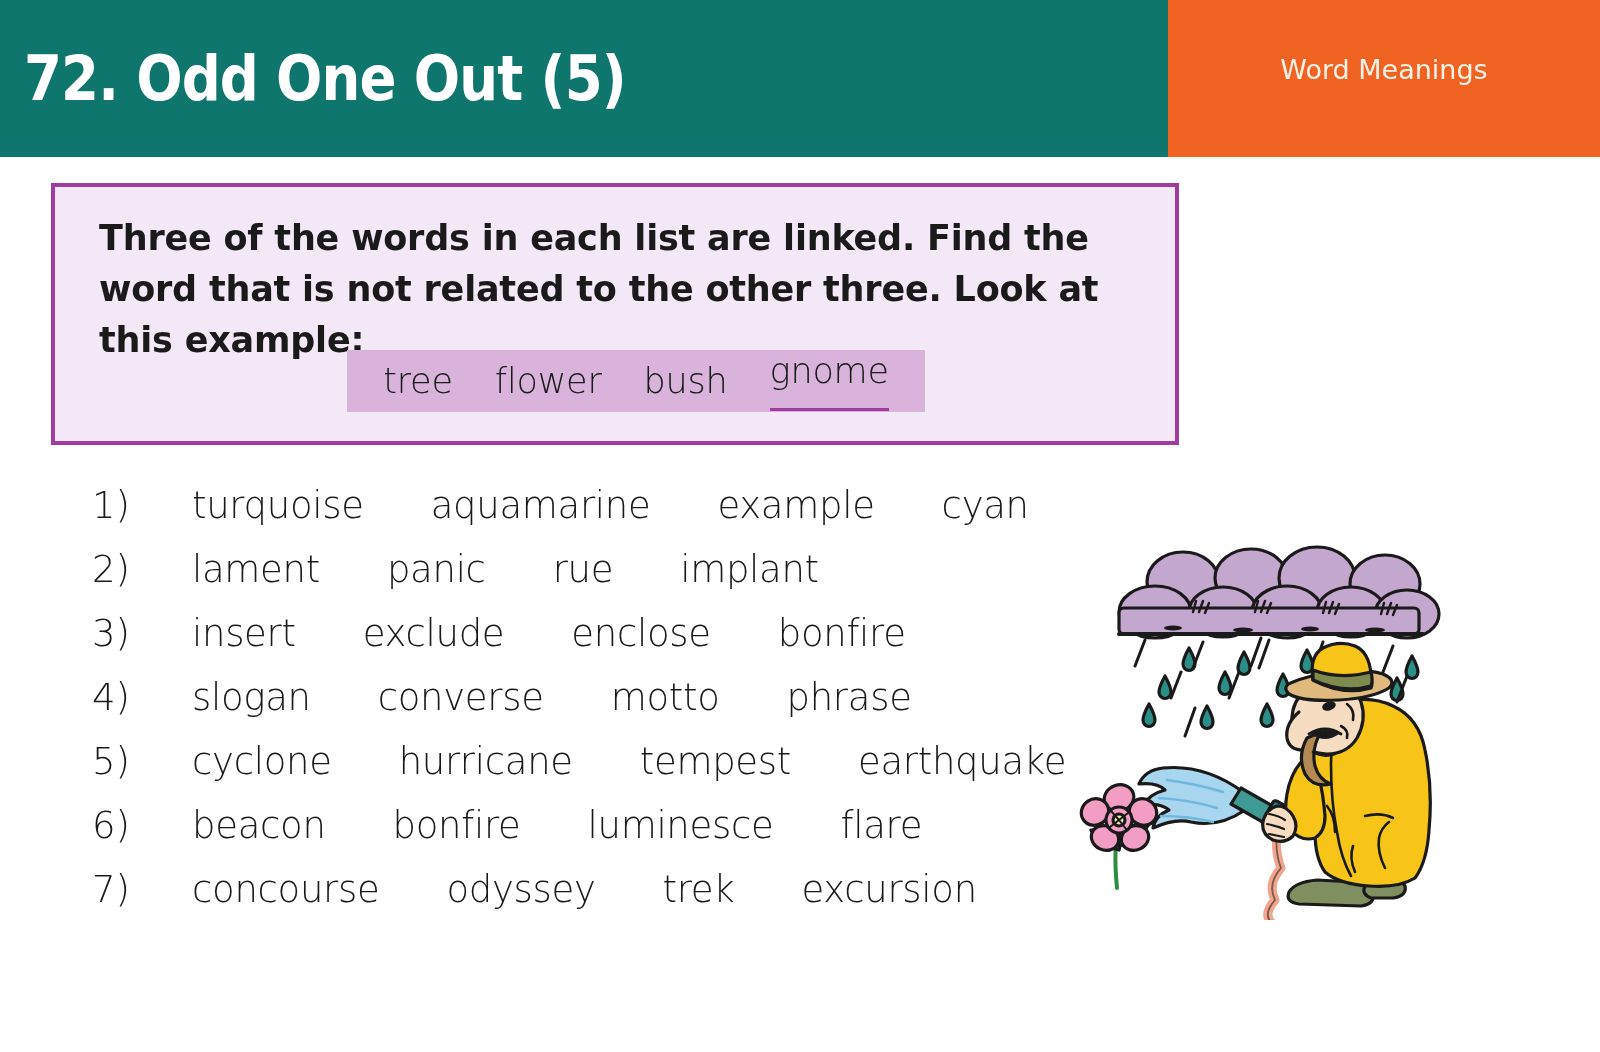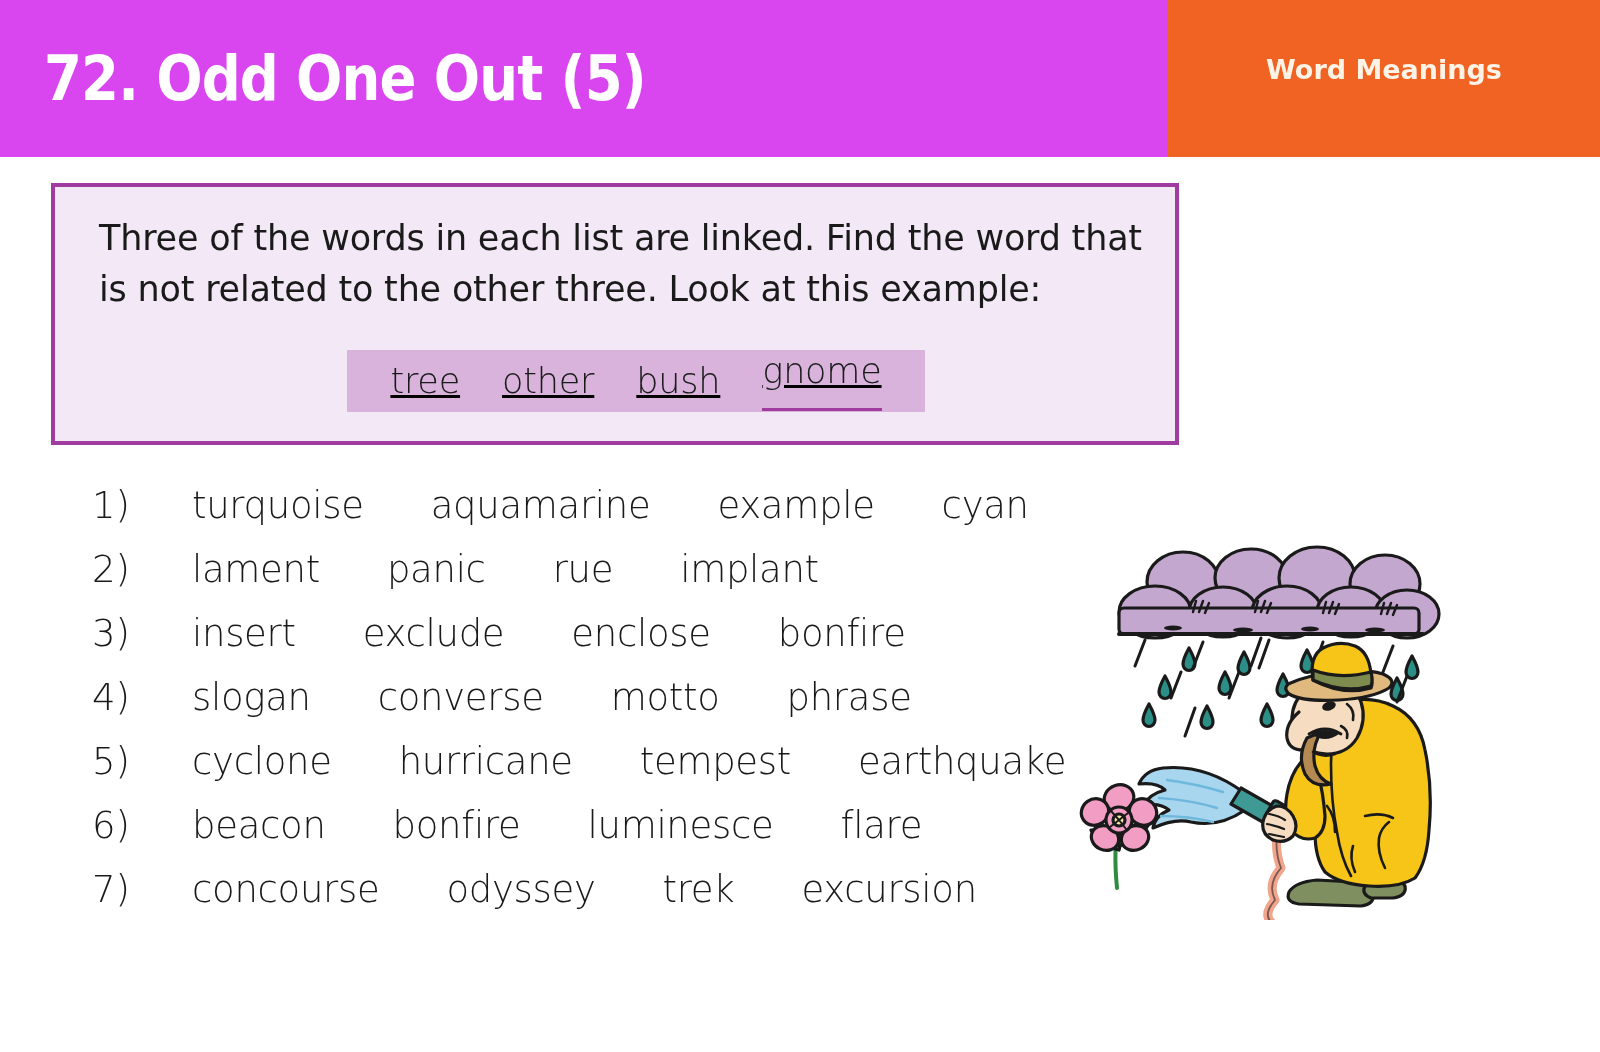--- a/index.html
+++ b/index.html
@@ -20,25 +20,25 @@
     position: absolute;
     left: 0;
     top: 0;
     width: 1600px;
     height: 157px;
     display: flex;
   }
   #header-green {
     width: 1168px;
     height: 157px;
-    background: #d946ef;
+    background: #0f766e;
     display: flex;
     align-items: center;
     box-sizing: border-box;
-    padding-left: 44px;
+    padding-left: 24px;
   }
   #page-title {
     color: #ffffff;
     font-family: "DejaVu Sans", sans-serif;
     font-size: 62px;
     font-weight: bold;
     letter-spacing: -1px;
     transform: scaleX(0.88);
     transform-origin: left center;
     white-space: nowrap;
@@ -51,21 +51,21 @@
     display: flex;
     align-items: center;
     justify-content: center;
     box-sizing: border-box;
     padding-bottom: 18px;
   }
   #header-category {
     color: #fdf3e6;
     font-family: "DejaVu Sans", sans-serif;
     font-size: 27px;
-    font-weight: bold;
+    font-weight: normal;
     letter-spacing: 0px;
     white-space: nowrap;
   }
 
   
   #instruction-box {
     position: absolute;
     left: 51px;
     top: 183px;
     width: 1128px;
@@ -74,37 +74,36 @@
     border: 4px solid #a03ba0;
     box-sizing: border-box;
   }
   #instruction-text {
     position: absolute;
     left: 44px;
     top: 26px;
     width: 1050px;
     font-family: "DejaVu Sans", sans-serif;
     font-size: 35px;
-    font-weight: 400;
+    font-weight: 700;
     color: #1a1a1a;
     line-height: 1.45;
     letter-spacing: -0.2px;
   }
   #example-band {
     position: absolute;
     left: 292px;
     top: 163px;
     width: 578px;
     height: 62px;
     background: #d9b3dc;
     display: flex;
     align-items: center;
     justify-content: center;
     gap: 42px;
-    text-decoration: underline;
   }
   .example-word {
     font-family: "DejaVu Sans", sans-serif;
     font-size: 35px;
     font-weight: 300;
     color: #1a1a1a;
     letter-spacing: -0.2px;
   }
   .example-word.odd {
     border-bottom: 3px solid #a03ba0;
@@ -168,21 +167,21 @@
   </div>
   <div id="header-orange">
     <div id="header-category">Word Meanings</div>
   </div>
 </div>
 
 <div id="instruction-box">
   <div id="instruction-text">Three of the words in each list are linked.  Find the word that is not related to the other three.  Look at this example:</div>
   <div id="example-band">
       <span class="example-word">tree</span>
-      <span class="example-word">other</span>
+      <span class="example-word">flower</span>
       <span class="example-word">bush</span>
       <span class="example-word odd">gnome</span>
     </div>
 </div>
 
 <div id="question-list">
     <div class="question-row">
       <div class="q-number">1)</div>
       <div class="q-words">
         <span class="q-word">turquoise</span>

